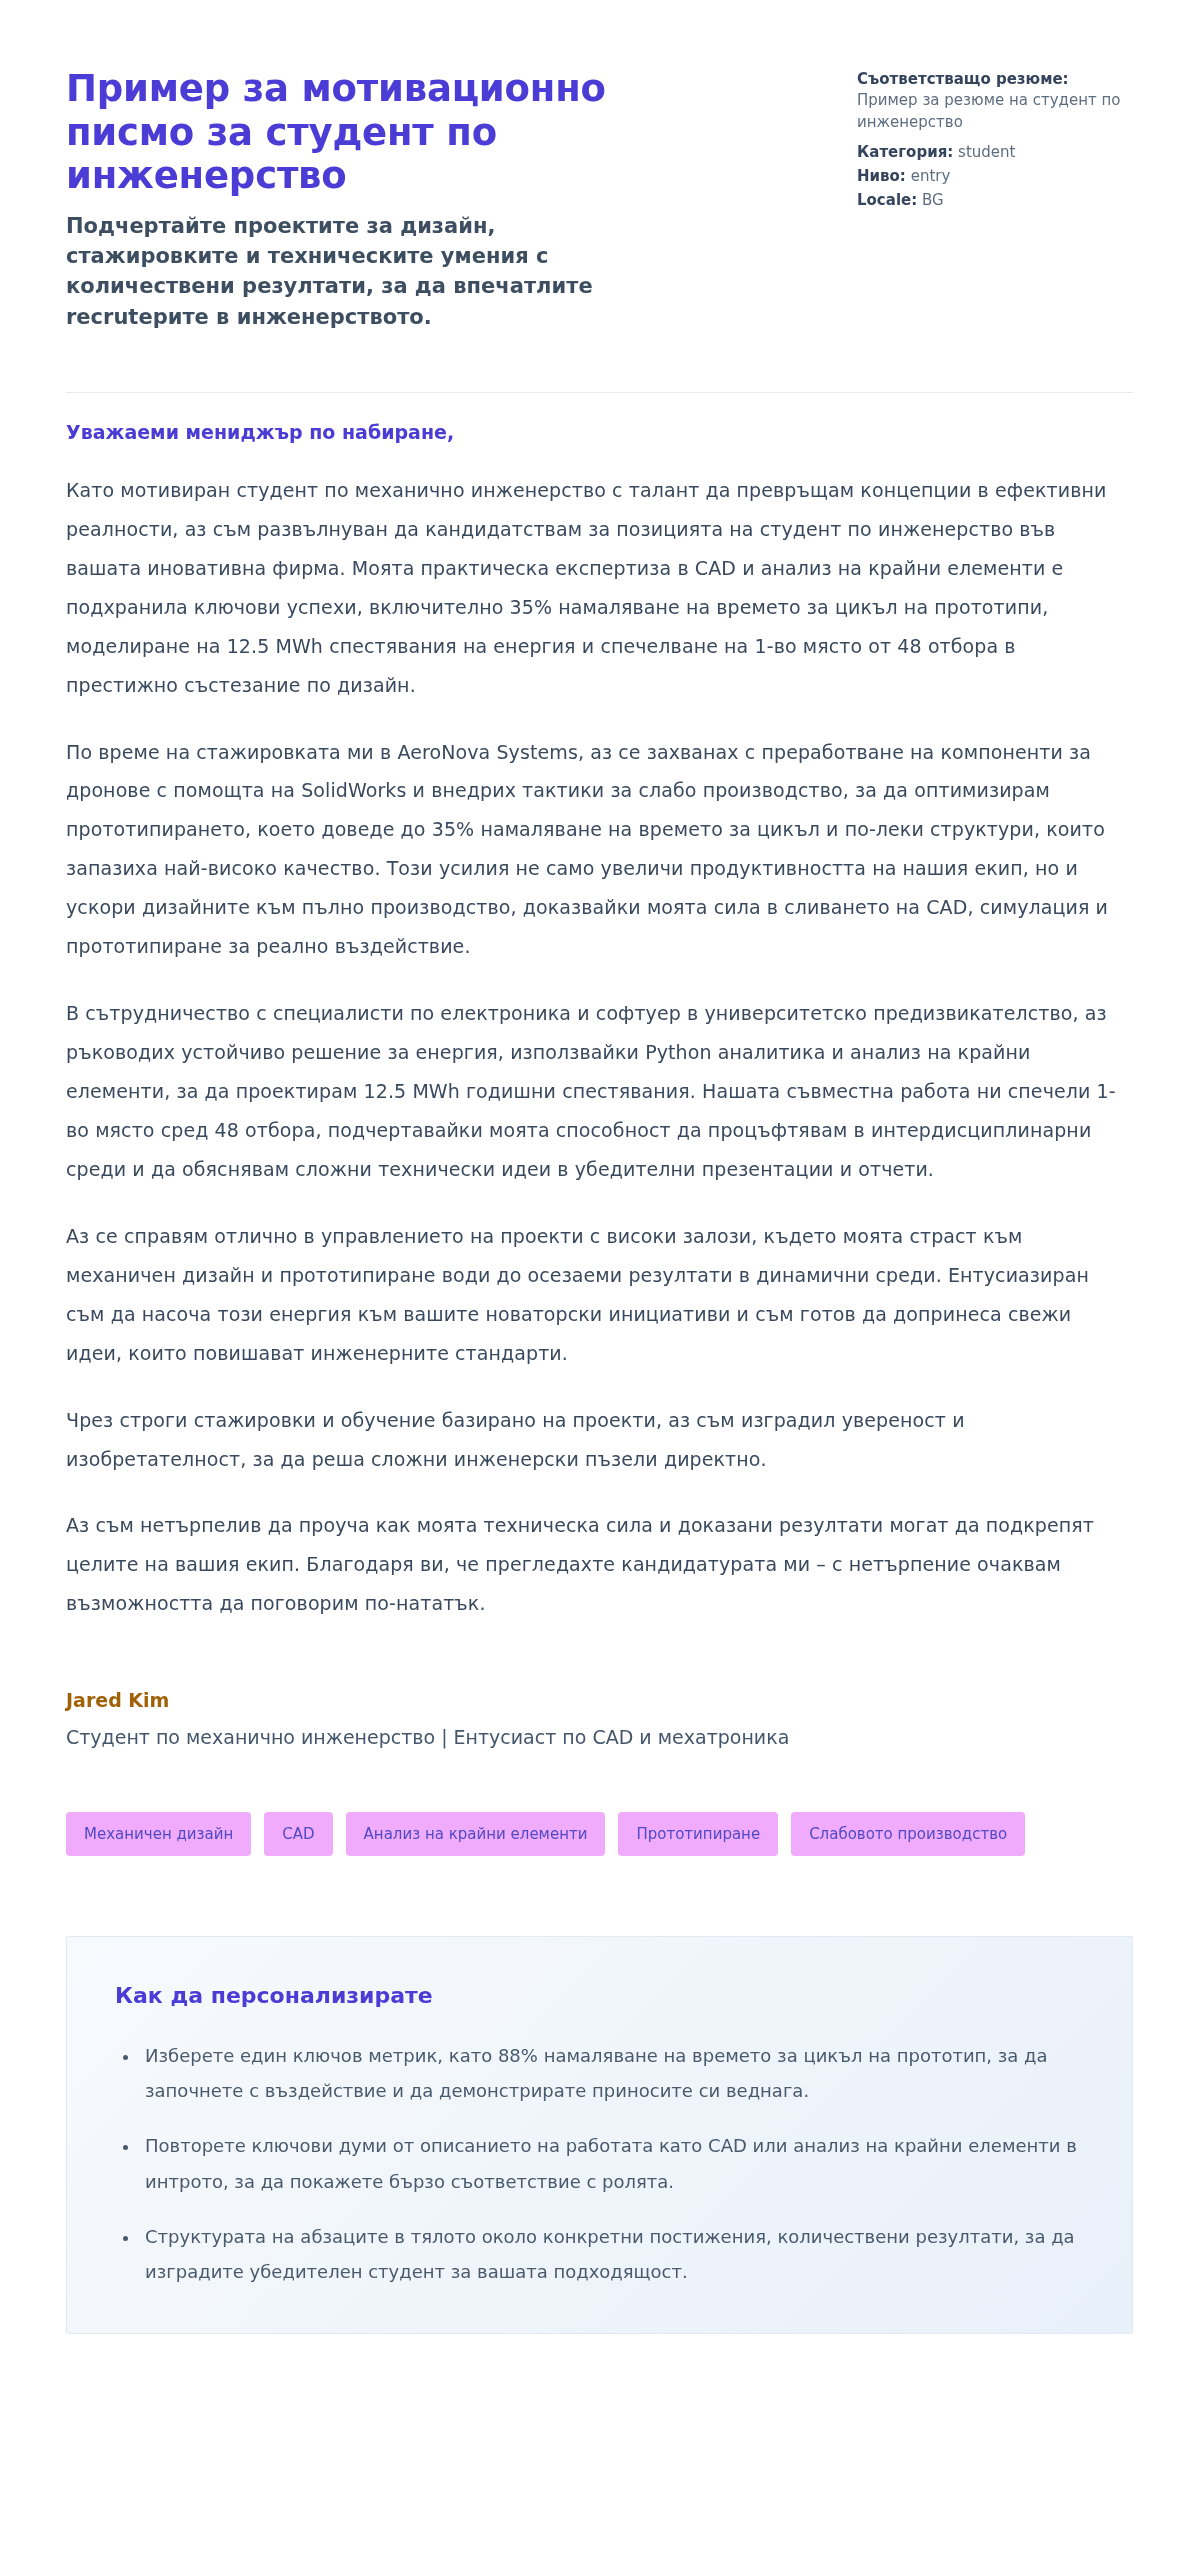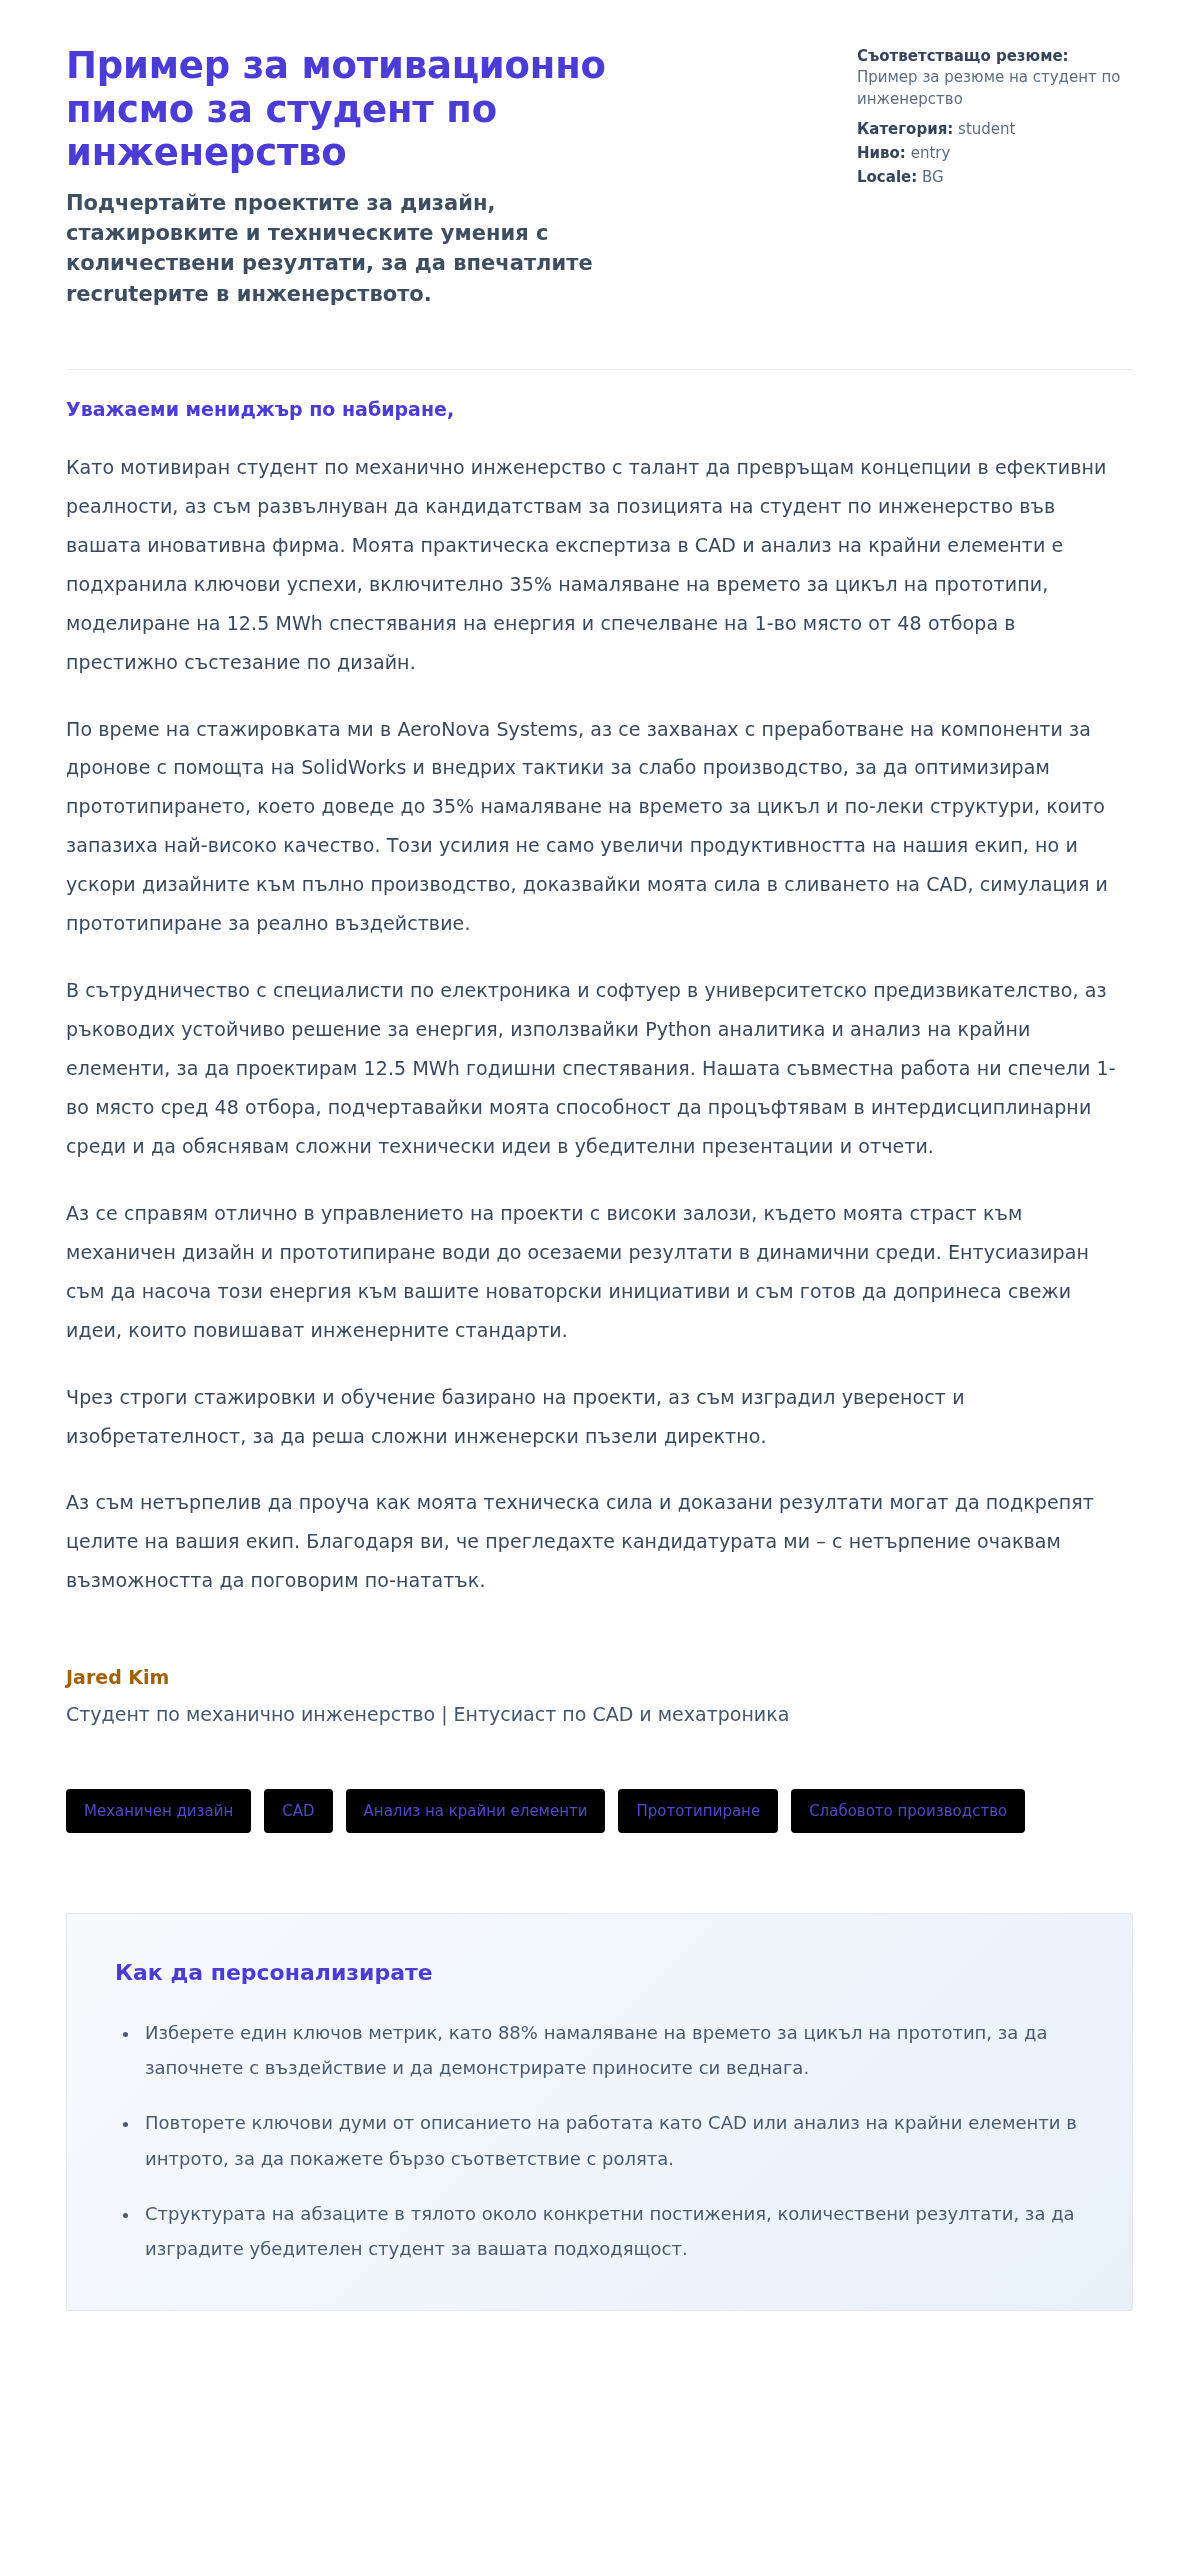--- a/index.html
+++ b/index.html
@@ -4,21 +4,21 @@
 <style>
   * { margin: 0; padding: 0; box-sizing: border-box; }
   html, body { background: #ffffff; }
   body {
     width: 1199px;
     min-height: 2576px;
     margin: 0 auto;
     font-family: "DejaVu Sans", "Liberation Sans", sans-serif;
     color: #3a4a5e;
   }
-  .page { padding: 44px 66px 40px; }
+  .page { padding: 67px 66px 40px; }
 
   
   .header { display: flex; justify-content: space-between; align-items: flex-start; }
   .header-left { max-width: 600px; }
   h1.title {
     font-size: 37px;
     line-height: 1.18;
     font-weight: bold;
     color: #4a3cd4;
     max-width: 560px;
@@ -79,21 +79,21 @@
   
   .tags {
     margin-top: 64px;
     display: flex;
     flex-wrap: wrap;
     gap: 14px 13px;
     max-width: 1067px;
   }
   .tag {
     display: inline-block;
-    background: #000000;
+    background: #f0abfc;
     color: #5149c5;
     font-size: 15px;
     line-height: 1.2;
     padding: 13px 18px;
     border-radius: 4px;
     white-space: nowrap;
   }
 
   
   .tips {

